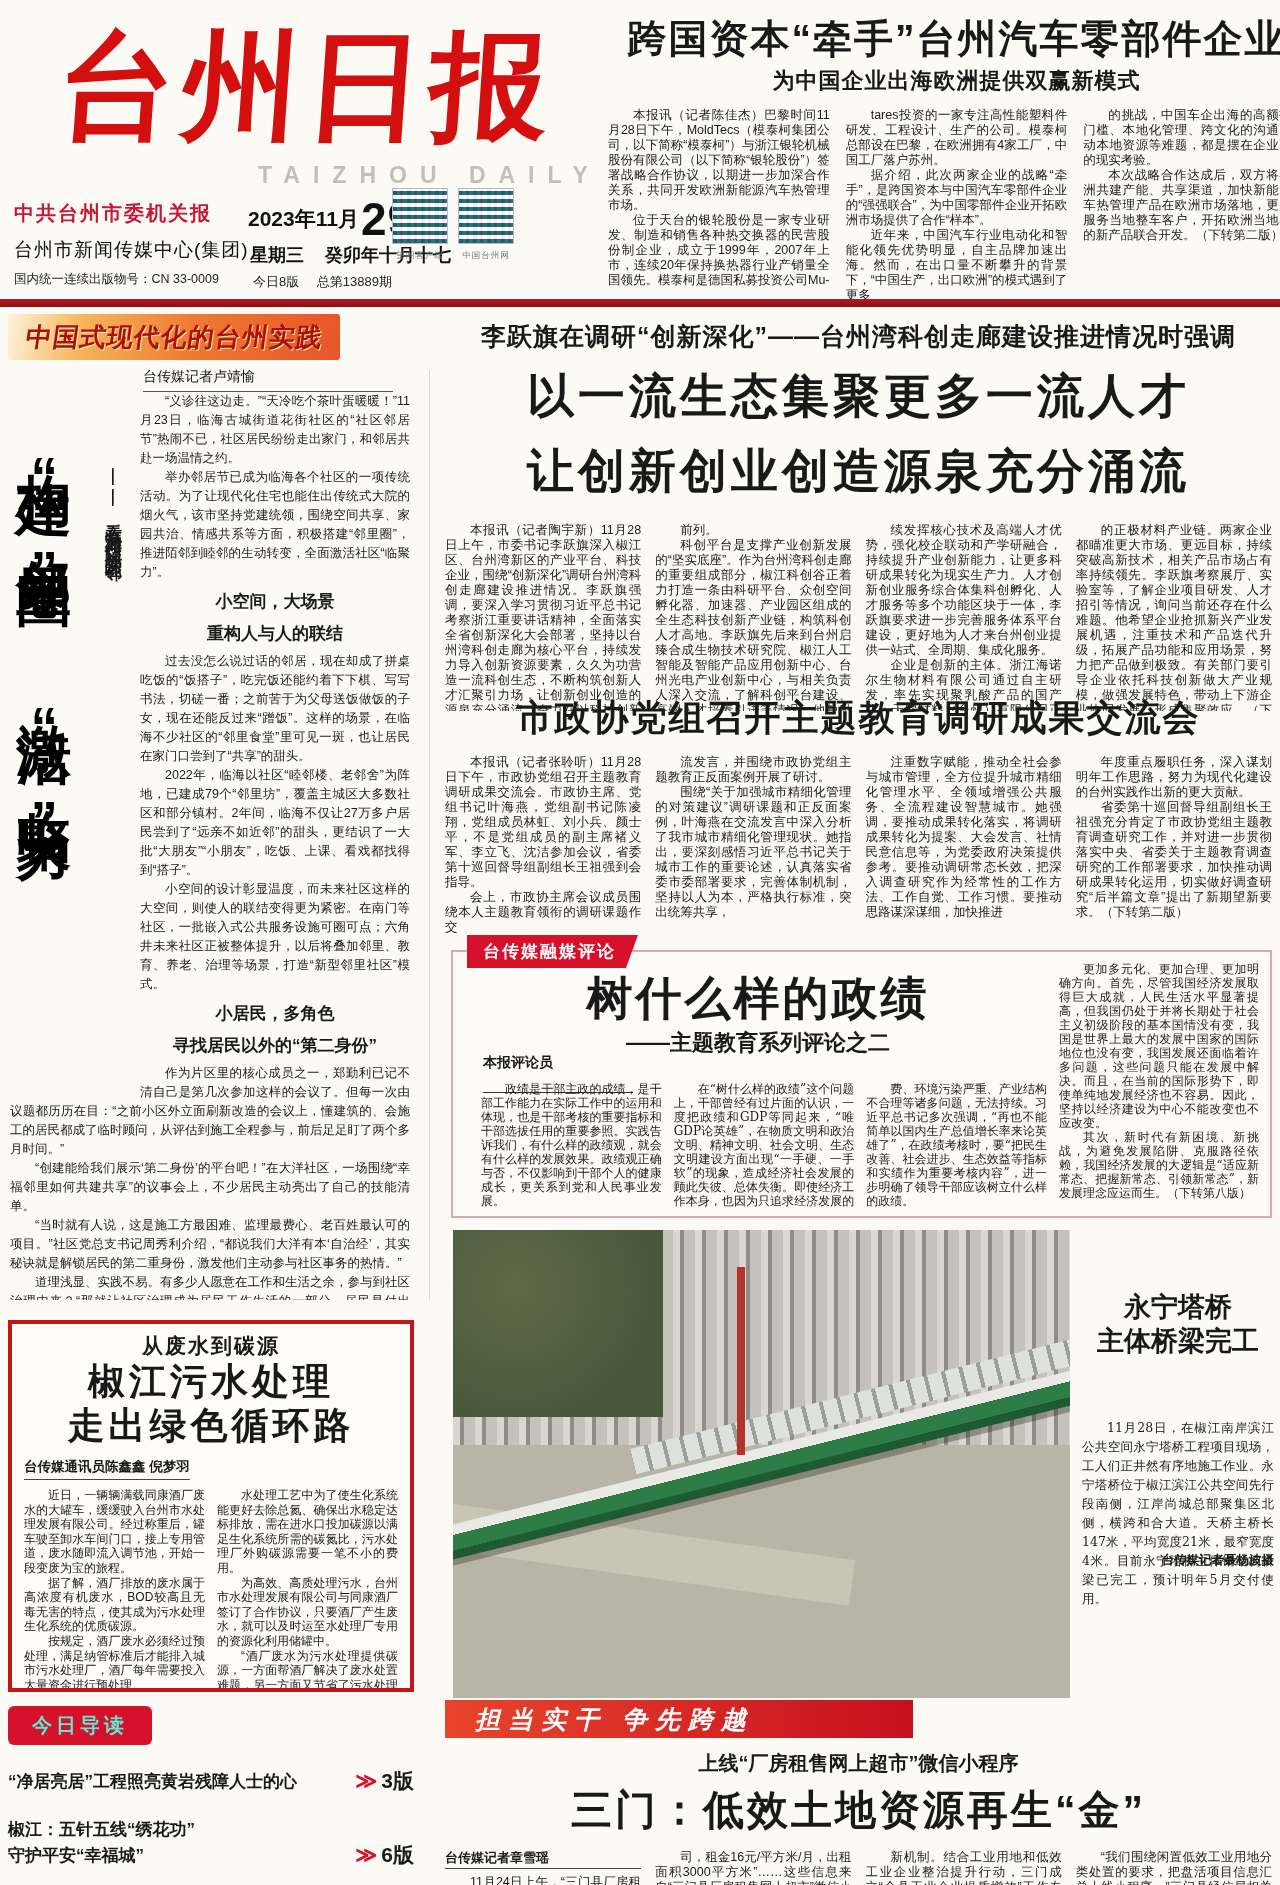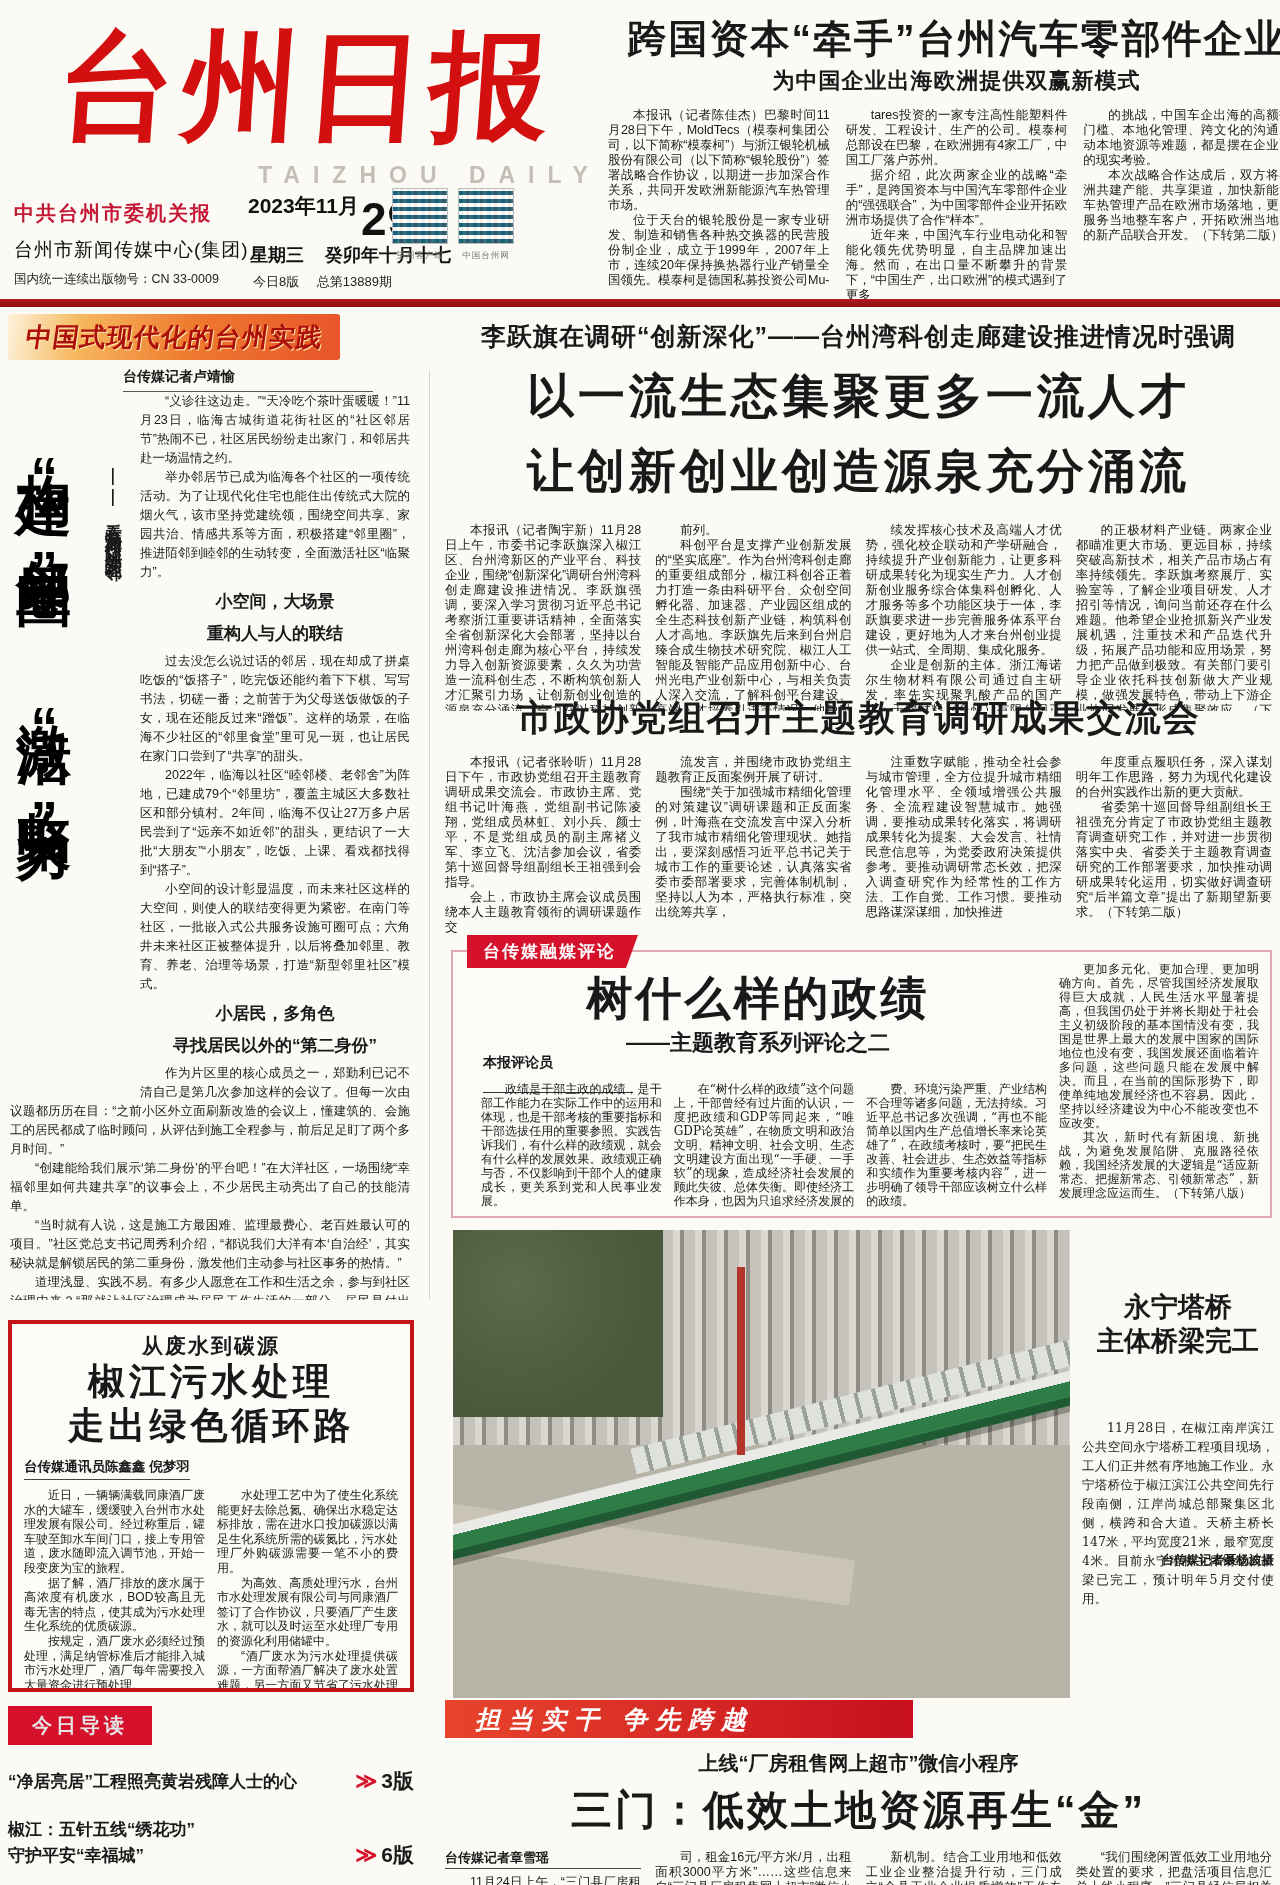--- a/index.html
+++ b/index.html
@@ -6,21 +6,21 @@
   #page{position:relative;width:1280px;height:1885px;margin:0 auto;background:#fbfaf5;
         overflow:hidden;font-family:"Liberation Sans",sans-serif;color:#191919;}
   [data-name]{box-sizing:border-box;}
   
   .masthead-title{position:absolute;left:58px;top:22px;font-size:118px;font-weight:900;
       color:#d40f0f;letter-spacing:6px;transform:skewX(-4deg);line-height:1.1;white-space:nowrap;}
   .masthead-en{position:absolute;left:258px;top:162px;font-size:23px;color:#c3bfb6;letter-spacing:13px;font-weight:700;}
   .org-line{position:absolute;left:14px;top:200px;font-size:20px;font-weight:800;color:#c41834;letter-spacing:2px;}
   .pub-line{position:absolute;left:14px;top:237px;font-size:19px;color:#111;letter-spacing:1px;}
   .issn-line{position:absolute;left:14px;top:271px;font-size:12.5px;color:#222;}
-  .date-row{position:absolute;left:248px;top:192px;display:flex;align-items:flex-start;color:#111;}
+  .date-row{position:absolute;left:248px;top:192px;display:flex;align-items:center;color:#111;}
   .date-prefix,.date-suffix{font-size:21px;font-weight:600;}
   .date-day{font-size:46px;font-weight:900;letter-spacing:1px;padding:0 2px;}
   .week-row{position:absolute;left:250px;top:243px;font-size:18px;font-weight:600;color:#111;}
   .week-row span{margin-right:16px;}
   .pages-row{position:absolute;left:253px;top:273px;font-size:13px;color:#222;}
   .pages-row span{margin-right:14px;}
   .qr{position:absolute;top:188px;width:56px;height:56px;border:1px solid #bbb;
       background:
         repeating-linear-gradient(0deg,rgba(20,90,110,.85) 0 4px,rgba(255,255,255,.9) 4px 8px),
         repeating-linear-gradient(90deg,#2c7c8c 0 4px,#e8f4f4 4px 7px,#b34a3a 7px 10px,#f4ead8 10px 14px);}
@@ -36,21 +36,21 @@
   .ts-subhead{font-size:22px;font-weight:700;text-align:center;margin-top:0;letter-spacing:1px;}
   .ts-cols{margin-top:12px;height:192px;gap:16px;}
   
   .red-bar{position:absolute;left:0;top:299px;width:1280px;height:8px;background:linear-gradient(180deg,#b01b20,#8d0e12);}
   .banner{position:absolute;left:8px;top:314px;width:332px;height:46px;border-radius:3px;
       background:linear-gradient(100deg,#fdf3dc 0%,#f6b75c 22%,#ee7a30 55%,#e8542a 100%);
       display:flex;align-items:center;justify-content:center;}
   .banner span{font-size:26px;font-weight:900;color:#ad0f0b;transform:skewX(-8deg);
       text-shadow:1px 1px 0 #ffe9a8;letter-spacing:1px;white-space:nowrap;}
   
-  .ls-byline{position:absolute;left:123px;top:368px;width:250px;font-size:14px;font-weight:700;
+  .ls-byline{position:absolute;left:143px;top:368px;width:250px;font-size:14px;font-weight:400;
       padding-bottom:5px;border-bottom:1px solid #555;}
   .v-headline{position:absolute;left:12px;top:430px;height:830px;writing-mode:vertical-rl;
       text-orientation:upright;font-size:55px;font-weight:900;letter-spacing:8px;line-height:1.15;color:#000;}
   .v-sub{position:absolute;left:102px;top:468px;height:420px;writing-mode:vertical-rl;
       font-size:17px;font-weight:700;letter-spacing:4px;}
   .ls-body{position:absolute;left:10px;top:392px;width:400px;height:908px;overflow:hidden;
       font-size:12.5px;line-height:19px;text-align:justify;}
   .ls-body p{margin:0;text-indent:2em;}
   .ls-float{float:left;width:130px;height:700px;}
   .ls-subhead{font-weight:800;font-size:17px;text-align:center;text-indent:0 !important;line-height:24px;margin-top:8px;}
@@ -104,22 +104,22 @@
   .sewage{position:absolute;left:8px;top:1320px;width:406px;height:372px;border:4px solid #c51418;
       background:#fdfcf8;padding:8px 12px;}
   .sw-kicker{font-size:21px;font-weight:800;text-align:center;letter-spacing:2px;}
   .sw-h{font-size:37px;font-weight:900;text-align:center;letter-spacing:4px;line-height:44px;}
   .sw-byline{font-size:13.5px;font-weight:700;margin-top:10px;display:inline-block;
       padding-bottom:3px;border-bottom:1px solid #444;}
   .sw-cols{margin-top:8px;height:200px;gap:12px;}
   .sw-cols .col{font-size:12px;line-height:14.6px;}
   
   .guide{position:absolute;left:8px;top:1706px;width:406px;}
-  .guide-label{display:inline-block;background:#d6112b;color:#e5e5e5;font-size:20px;font-weight:800;
-      letter-spacing:4px;padding:6px 24px;}
+  .guide-label{display:inline-block;background:#d6112b;color:#5eead4;font-size:20px;font-weight:800;
+      letter-spacing:4px;padding:6px 24px;border-radius:6px;}
   .guide-item{display:flex;align-items:flex-end;margin-top:22px;}
   .gi-title{flex:1;font-size:17px;font-weight:800;line-height:26px;}
   .gi-page{white-space:nowrap;font-size:21px;font-weight:800;margin-left:8px;}
   .gi-marker{color:#d6112b;font-weight:900;margin-right:4px;}
   
   .sanmen{position:absolute;left:445px;top:1700px;width:827px;height:185px;overflow:hidden;}
   .sm-banner{width:468px;height:38px;background:linear-gradient(90deg,#e8452c,#c70f1e);
       color:#fff;font-size:25px;font-weight:900;font-style:italic;letter-spacing:8px;
       line-height:38px;padding-left:30px;}
   .sm-sub{font-size:20px;font-weight:800;text-align:center;margin-top:12px;}

